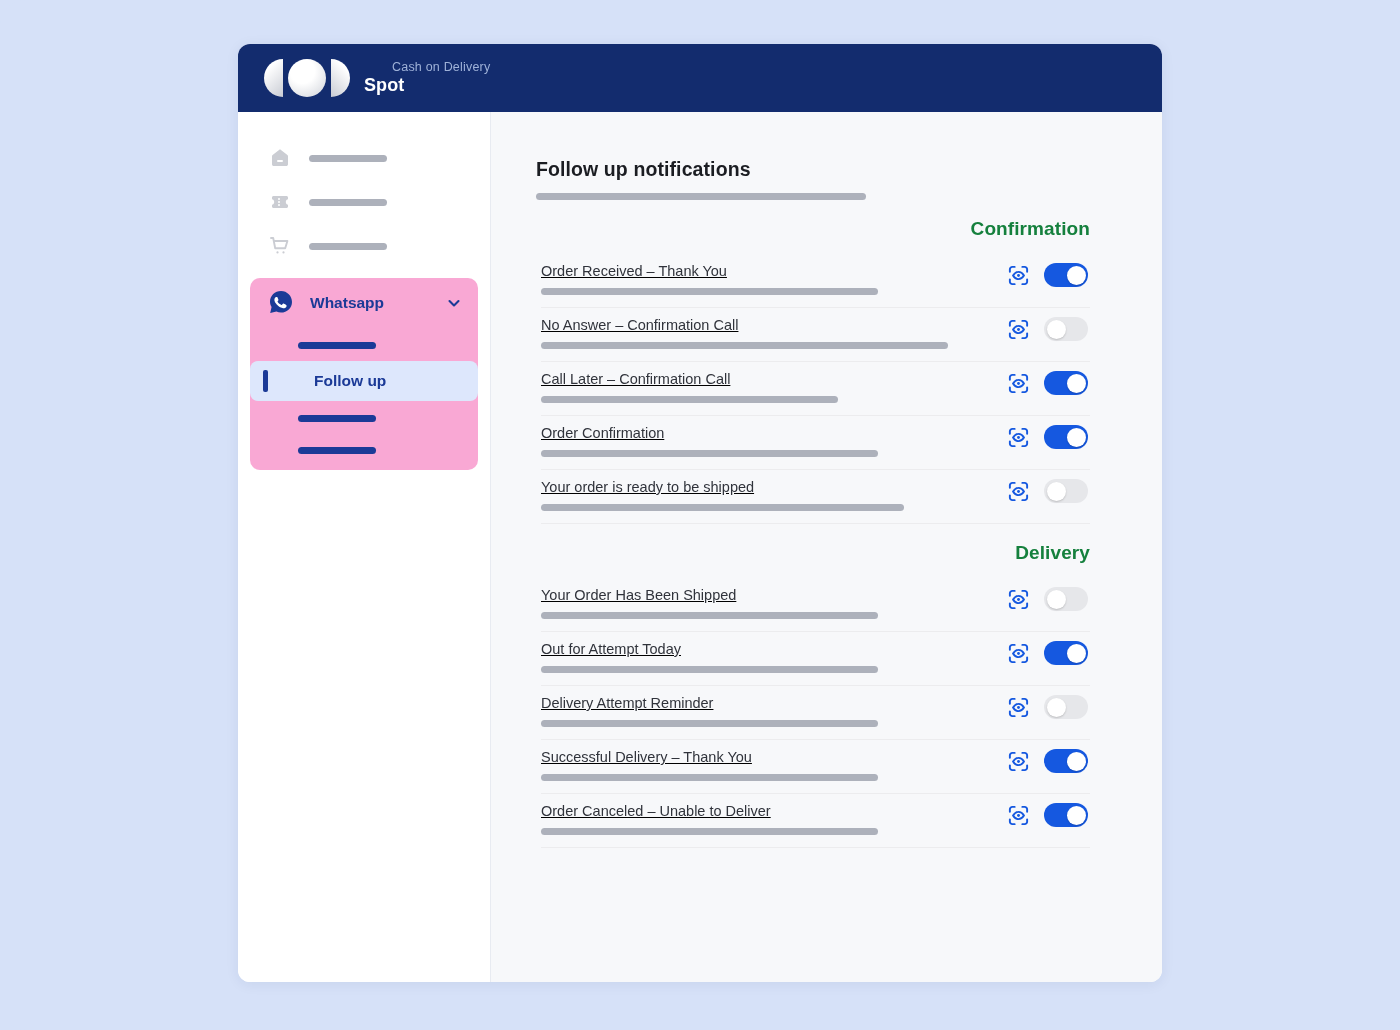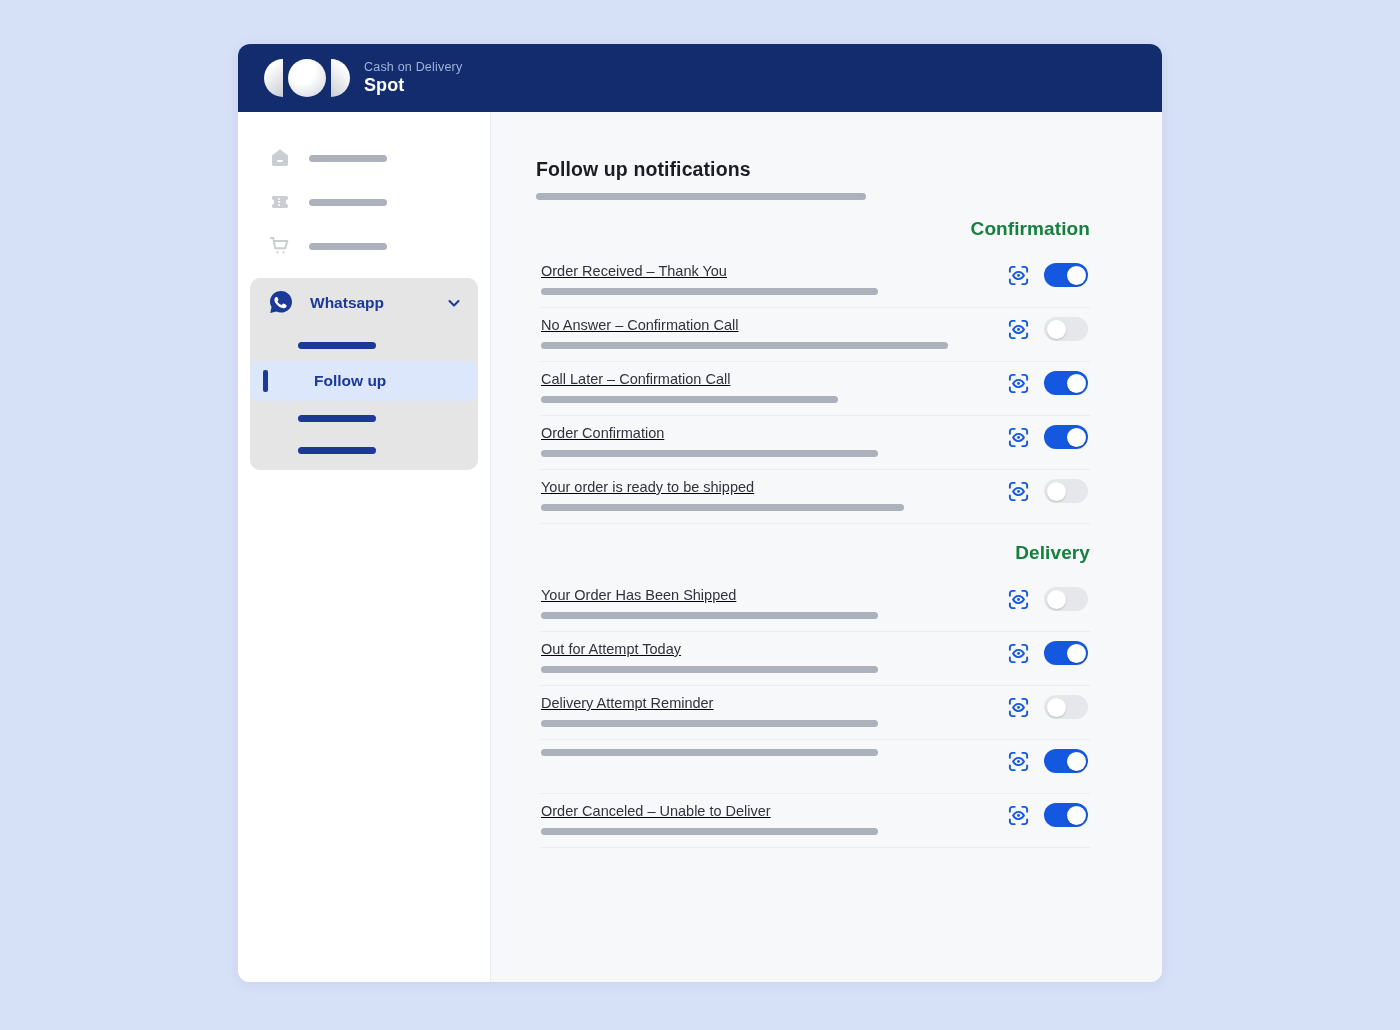--- a/index.html
+++ b/index.html
@@ -59,20 +59,21 @@
   .logo-right {
     width: 19px; height: 38px;
     background: linear-gradient(45deg, #c9ccd4 0%, #ffffff 75%);
     border-radius: 0 19px 19px 0;
   }
   .brand-text { display: flex; flex-direction: column; line-height: 1.15; }
   .brand-sub {
     color: #9fb2d8;
     font-size: 12.5px;
     letter-spacing: 0.2px;
+    margin-left: 28px;
   }
   .brand-name {
     color: #ffffff;
     font-size: 18px;
     font-weight: bold;
     letter-spacing: 0.1px;
   }
 
   
   .app-body { display: flex; height: 870px; }
@@ -98,21 +99,21 @@
     margin-right: 16px;
   }
   .nav-bar-ph {
     height: 7px;
     border-radius: 4px;
     background: #adb1bb;
   }
 
   .wa-panel {
     margin: 10px 12px 0 12px;
-    background: #e5e5e5;
+    background: #f9a8d4;
     border-radius: 10px;
     padding-bottom: 16px;
   }
   .wa-head {
     display: flex;
     align-items: center;
     height: 50px;
     padding: 0 16px 0 17px;
   }
   .wa-icon { width: 28px; height: 28px; flex: 0 0 28px; margin-right: 15px; }
@@ -512,20 +513,21 @@
   <circle cx="12" cy="12" r="1.5" fill="#1558e0" stroke="none"></circle>
 </svg>
                   </span>
         <div class="toggle " role="switch" aria-checked="false">
           <span class="knob"></span>
         </div>
       </div>
               </div>
               <div class="notif-row">
       <div class="notif-texts">
+        <div class="notif-label">Successful Delivery – Thank You</div>
         <div class="notif-bar-ph" style="width:337px"></div>
       </div>
       <div class="row-controls">
         <span>
 <svg class="scan-eye" viewBox="0 0 24 24" fill="none" stroke="#1558e0" stroke-width="2" stroke-linecap="round" stroke-linejoin="round">
   <path d="M3 8V5.6A2.6 2.6 0 0 1 5.6 3H8"></path>
   <path d="M16 3h2.4A2.6 2.6 0 0 1 21 5.6V8"></path>
   <path d="M21 16v2.4a2.6 2.6 0 0 1-2.6 2.6H16"></path>
   <path d="M8 21H5.6A2.6 2.6 0 0 1 3 18.4V16"></path>
   <path d="M6.3 12S8.6 8.2 12 8.2 17.7 12 17.7 12 15.4 15.8 12 15.8 6.3 12 6.3 12z"></path>

